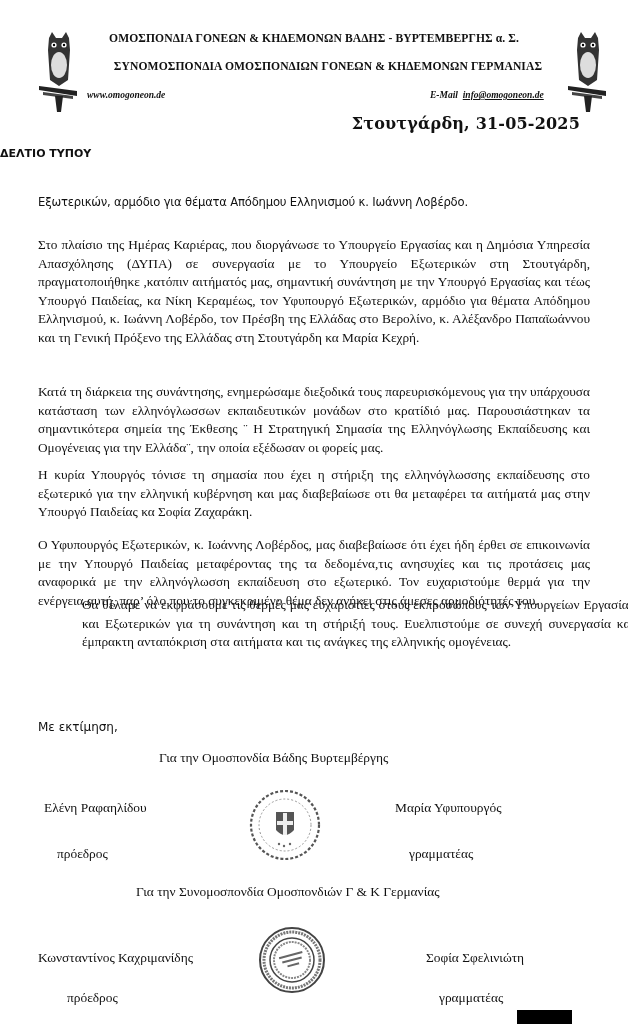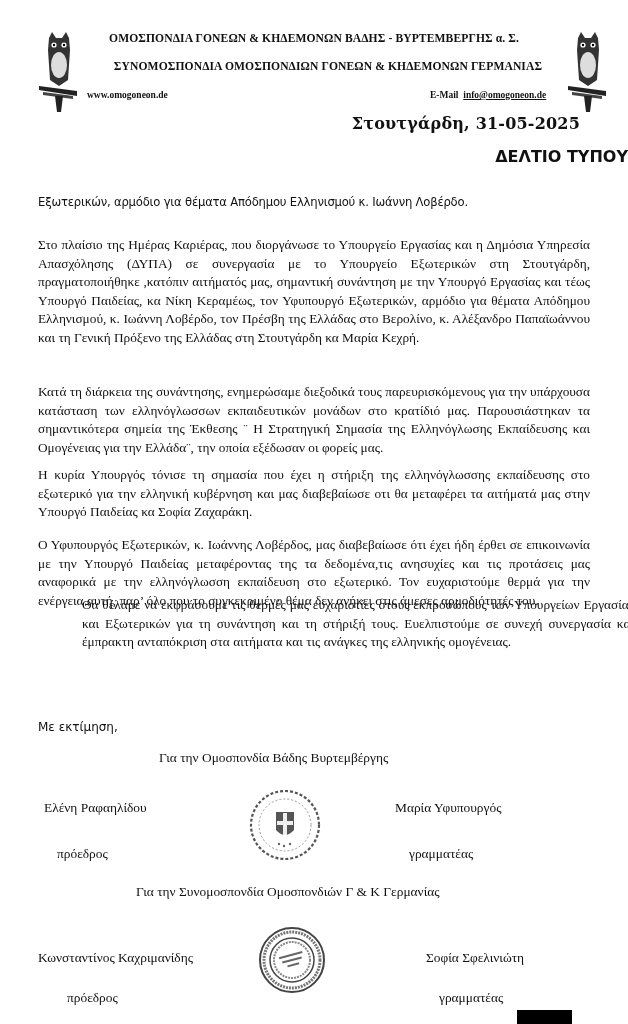--- a/index.html
+++ b/index.html
@@ -1,22 +1,22 @@
 <!DOCTYPE html>
 <html><head>
 <meta charset="utf-8">
 <style>
   html, body { margin:0; padding:0; background:#ffffff; }
   body { width:628px; height:1024px; position:relative; overflow:hidden; color:#111; font-family:"Liberation Serif", serif; }
   .owl { position:absolute; width:44px; height:88px; }
   .hdr { position:absolute; left:0; width:628px; text-align:center; font-weight:bold; font-size:11.6px; letter-spacing:0.1px; font-family:"Liberation Serif", serif; color:#111; }
-  .small { position:absolute; font-size:9.5px; font-weight:bold; font-family:"Liberation Serif", serif; }
+  .small { position:absolute; font-size:9.5px; font-weight:bold; font-family:"Liberation Serif", serif;font-style:italic; }
   .email-link { text-decoration:underline; }
   .date { position:absolute; right:48px; top:114px; font-size:16px; font-weight:bold; font-family:"DejaVu Serif", serif; letter-spacing:0.2px; }
-  .title { position:absolute; left:0; width:628px; top:147px; text-align:right; font-family:"DejaVu Sans", sans-serif; font-weight:bold; font-size:16px; }
+  .title { position:absolute; left:0; width:628px; top:147px; text-align:left; font-family:"DejaVu Sans", sans-serif; font-weight:bold; font-size:11px; }
   .para { position:absolute; left:38px; width:552px; font-size:13.3px; line-height:18.6px; text-align:justify; font-family:"Liberation Serif", serif; }
   .subj { font-family:"Liberation Serif", serif; }
   .subj2 { font-family:"DejaVu Sans", sans-serif; font-size:11.6px; letter-spacing:-0.2px;margin-top:14px; }
   .sans { position:absolute; font-family:"DejaVu Sans", sans-serif; font-size:12px; }
   .sig { position:absolute; font-size:13.4px; font-family:"Liberation Serif", serif; }
   .stamp { position:absolute; }
   .blackbar { position:absolute; left:517px; top:1010px; width:55px; height:14px; background:#000; }
 </style>
 </head>
 <body>

